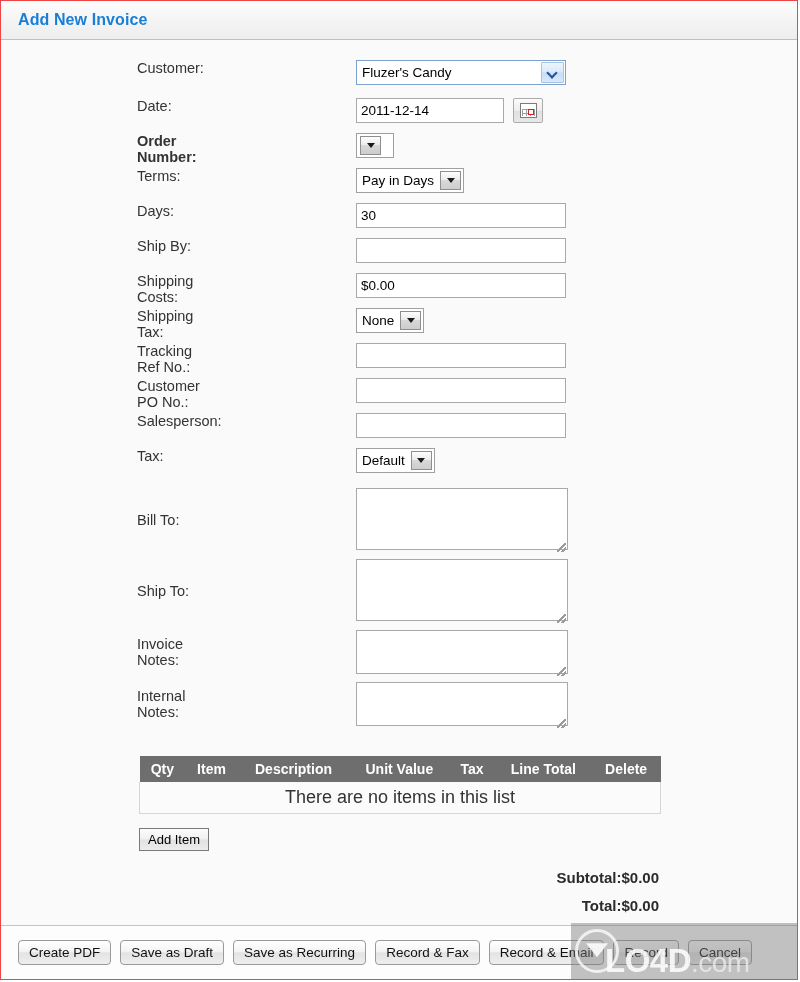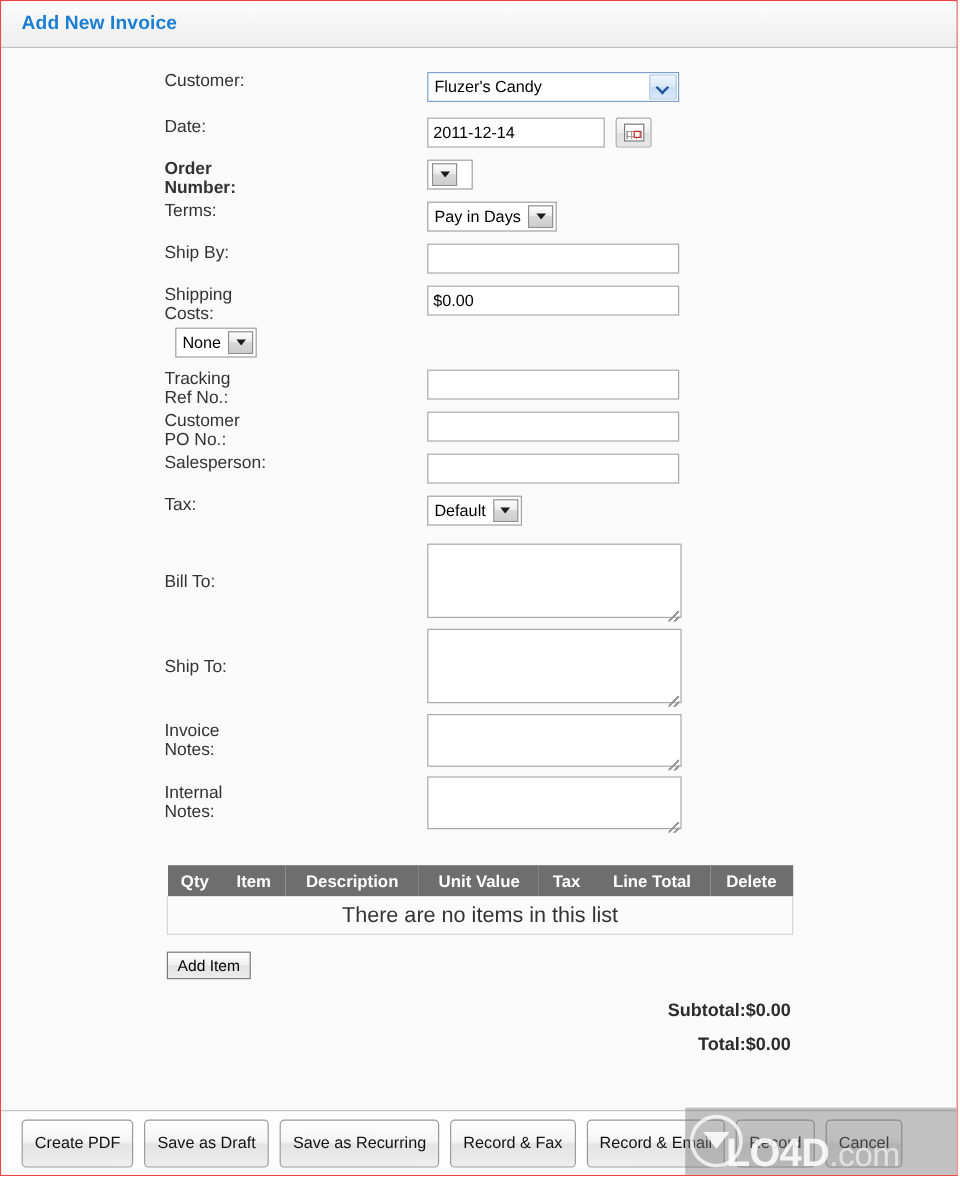--- a/index.html
+++ b/index.html
@@ -279,21 +279,21 @@
     border-top: 1px solid #c4c4c4;
     background: #fdfdfd;
     display: flex;
     align-items: center;
     padding-left: 17px;
     gap: 9px;
     position: relative;
   }
   .btn-round {
     box-sizing: border-box;
-    height: 40px;
+    height: 25px;
     padding: 0 10px;
     border: 1px solid #9a9a9a;
     border-radius: 4px;
     background: linear-gradient(to bottom, #ffffff 0%, #f4f4f4 45%, #e3e3e3 52%, #eeeeee 100%);
     font-family: "Liberation Sans", sans-serif;
     font-size: 13.5px;
     color: #111;
     cursor: pointer;
     white-space: nowrap;
   }
@@ -410,40 +410,51 @@
         <div class="fld-cell">
           <div class="sel">
             <span class="sel-val">Pay in Days</span>
             <span class="sel-btn">
                 <span class="arw"></span>
               </span>
           </div>
         </div>
       </div>
 
+      <div class="row" style="height:35px;">
+        <div class="lbl-cell">
+            <span>Days:</span>
+          </div>
+        <div class="fld-cell">
+          <input class="txt wide" type="text" value="30" style="">
+        </div>
+      </div>
 
       <div class="row" style="height:35px;">
         <div class="lbl-cell">
             <span>Ship By:</span>
           </div>
         <div class="fld-cell">
           <input class="txt wide" type="text" value="" style="">
         </div>
       </div>
 
       <div class="row" style="height:35px;">
         <div class="lbl-cell">
             <span>Shipping Costs:</span>
           </div>
         <div class="fld-cell">
           <input class="txt wide" type="text" value="$0.00" style="">
         </div>
       </div>
 
       <div class="row" style="height:35px;">
+        <div class="lbl-cell">
+            <span>Shipping Tax:</span>
+          </div>
         <div class="fld-cell">
           <div class="sel">
             <span class="sel-val">None</span>
             <span class="sel-btn">
                 <span class="arw"></span>
               </span>
           </div>
         </div>
       </div>
 

